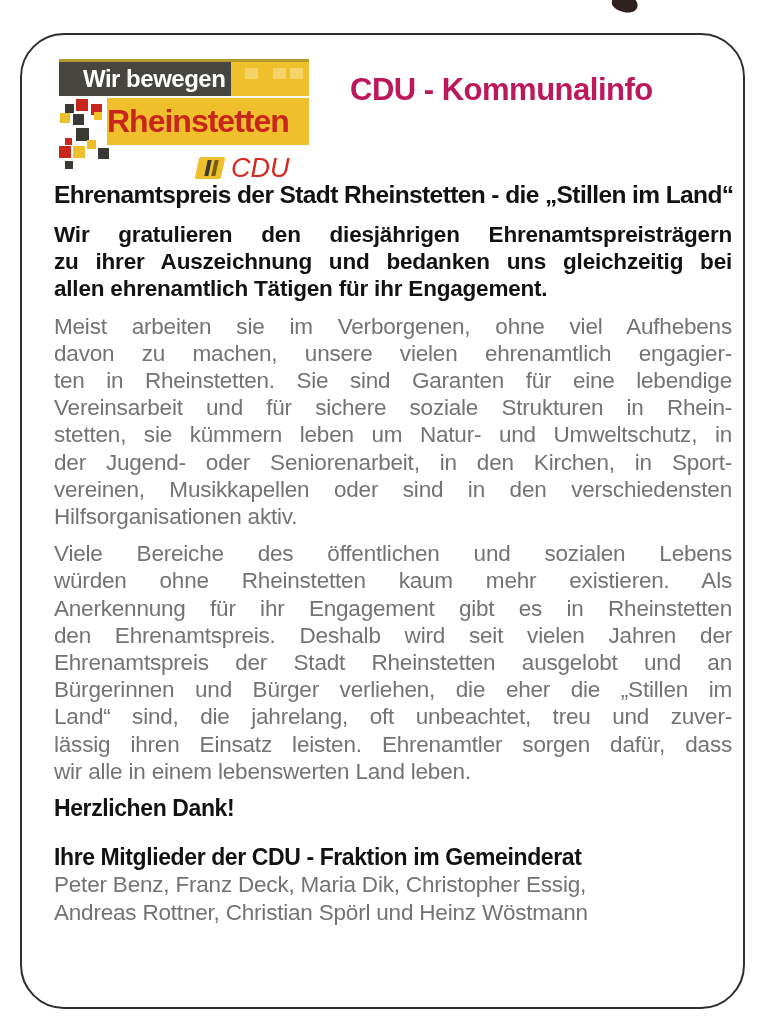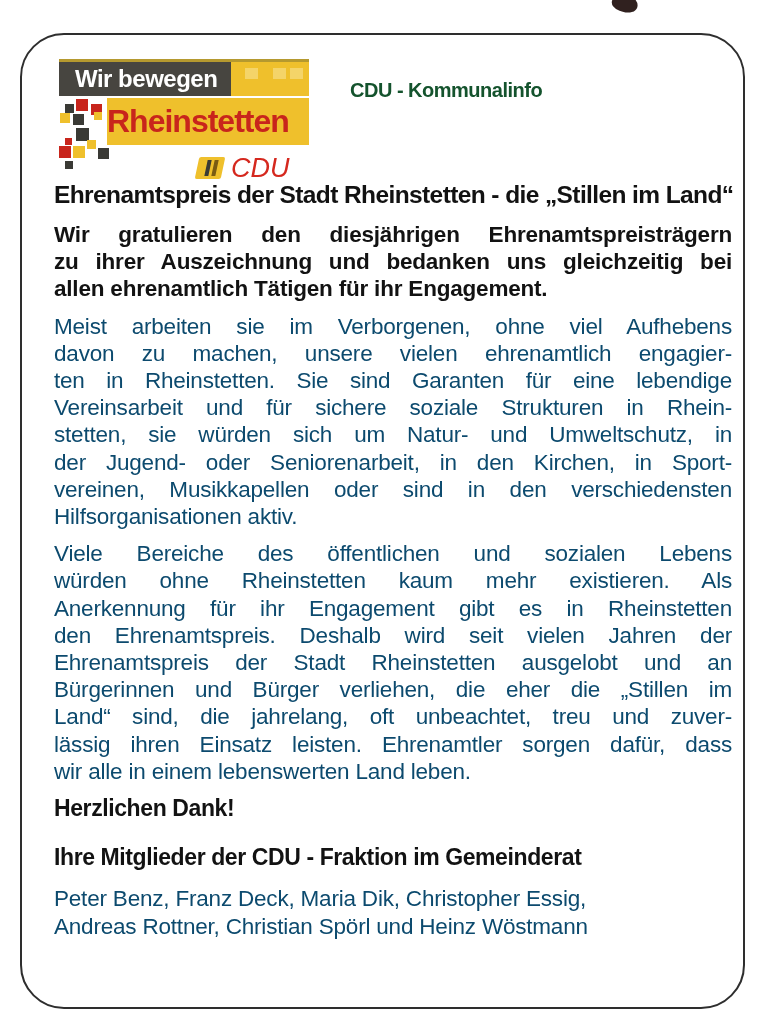--- a/index.html
+++ b/index.html
@@ -41,21 +41,21 @@
   .band-top{
     position:absolute; left:0; top:2px; width:250px; height:37px;
     background:var(--brand-yellow);
     border-top:3px solid var(--band-edge);
     display:flex;
   }
   .band-top .tagline-box{
     width:172px; height:100%;
     background:var(--band-gray);
     display:flex; align-items:center;
-    padding-left:16px;
+    padding-left:24px;
   }
   .tagline{
     color:#ffffff; font-weight:bold; font-size:24px; letter-spacing:-0.5px;
     white-space:nowrap;
   }
   .pix{position:absolute;}
   .band-city{
     position:absolute; left:48px; top:41px; width:202px; height:47px;
     background:var(--brand-yellow);
     display:flex; align-items:center; justify-content:flex-start;
@@ -77,49 +77,49 @@
     overflow:hidden;
   }
   .cdu-flag i{position:absolute; top:3px; bottom:3px; width:4px; background:#3A3A35;}
   .cdu-flag i.s1{left:9px;}
   .cdu-flag i.s2{left:16px; background:#7a5b12;}
   .cdu-word{
     color:var(--cdu-red); font-weight:normal; font-style:italic;
     font-size:27px; letter-spacing:0px; white-space:nowrap;
   }
   .doc-title{
-    position:absolute; left:328px; top:44px;
-    font-size:20px; font-weight:bold; letter-spacing:-0.5px;
-    white-space:nowrap; color:#14532d;
+    position:absolute; left:328px; top:37px;
+    font-size:31px; font-weight:bold; letter-spacing:-0.5px;
+    white-space:nowrap; color:#be185d;
   }
   
   .article{
     position:absolute; left:32px; top:146px; width:678px;
   }
   .headline{
     font-size:24.5px; font-weight:bold; letter-spacing:-0.6px;
     white-space:nowrap; margin-bottom:12px; color:#121212;
   }
   .para{margin-bottom:10px;}
   .tline{
     font-size:22.5px; line-height:27.2px; letter-spacing:-0.2px;
     text-align:justify; -moz-text-align-last:justify; text-align-last:justify;
-    white-space:normal; color:#0c4a6e;
+    white-space:normal; color:#737373;
   }
   .tline.last{ -moz-text-align-last:left; text-align-last:left; }
   .para.bold .tline{font-weight:bold; color:#121212;}
   .emph{
     font-size:23px; font-weight:bold; letter-spacing:-0.4px;
     white-space:nowrap; color:#121212;
   }
   .emph1{margin-top:3px; margin-bottom:13px;}
   .emph2{margin-bottom:22px;}
   .sig-heading{
     font-size:23px; font-weight:bold; letter-spacing:-0.4px;
-    white-space:nowrap; margin-bottom:14px; color:#121212;
+    white-space:nowrap; margin-bottom:0; color:#121212;
   }
   .sig .tline{
     text-align:right; -moz-text-align-last:left; text-align-last:left;
     line-height:27.5px;
   }
 </style>
 </head>
 <body>
 
 <div class="scan-mark"></div>
@@ -176,21 +176,21 @@
         <div class="tline">Wir gratulieren den diesjährigen Ehrenamtspreisträgern</div>
         <div class="tline">zu ihrer Auszeichnung und bedanken uns gleichzeitig bei</div>
         <div class="tline last">allen ehrenamtlich Tätigen für ihr Engagement.</div>
       </div>
 
     <div class="para">
         <div class="tline">Meist arbeiten sie im Verborgenen, ohne viel Aufhebens</div>
         <div class="tline">davon zu machen, unsere vielen ehrenamtlich engagier-</div>
         <div class="tline">ten in Rheinstetten. Sie sind Garanten für eine lebendige</div>
         <div class="tline">Vereinsarbeit und für sichere soziale Strukturen in Rhein-</div>
-        <div class="tline">stetten, sie würden sich um Natur- und Umweltschutz, in</div>
+        <div class="tline">stetten, sie kümmern leben um Natur- und Umweltschutz, in</div>
         <div class="tline">der Jugend- oder Seniorenarbeit, in den Kirchen, in Sport-</div>
         <div class="tline">vereinen, Musikkapellen oder sind in den verschiedensten</div>
         <div class="tline last">Hilfsorganisationen aktiv.</div>
       </div>
 
     <div class="para">
         <div class="tline">Viele Bereiche des öffentlichen und sozialen Lebens</div>
         <div class="tline">würden ohne Rheinstetten kaum mehr existieren. Als</div>
         <div class="tline">Anerkennung für ihr Engagement gibt es in Rheinstetten</div>
         <div class="tline">den Ehrenamtspreis. Deshalb wird seit vielen Jahren der</div>

